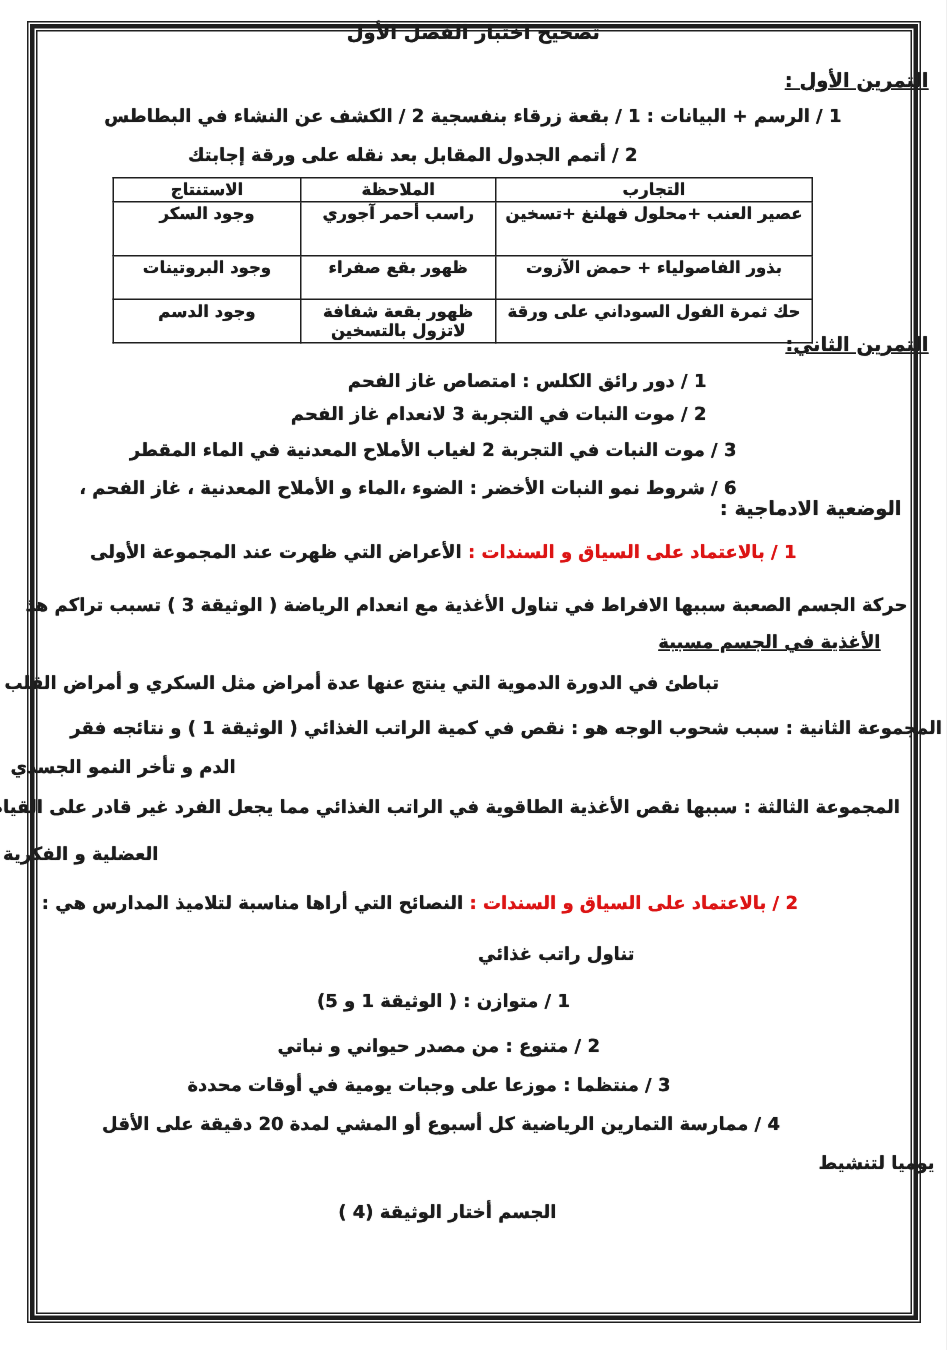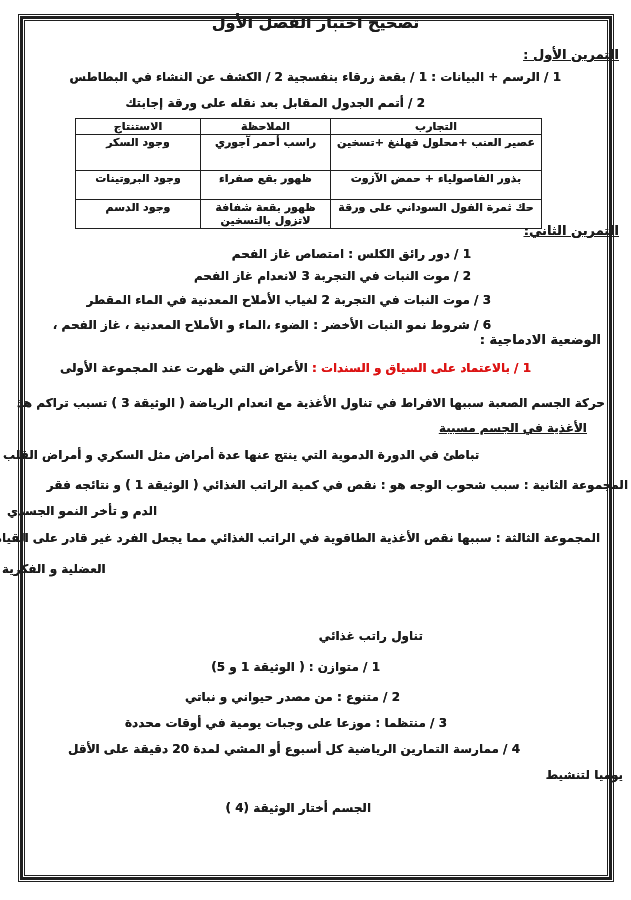--- a/index.html
+++ b/index.html
@@ -25,21 +25,21 @@
     position:absolute;
     white-space:nowrap;
     font-weight:bold;
     font-size:12px;
     line-height:15px;
     text-shadow:0 0 0.5px currentColor;
   }
   .center{left:50%;transform:translateX(-50%);}
   .underline{text-decoration:underline;}
   .red{color:var(--red);}
-  .title{font-size:16px;text-align:center;}
+  .title{font-size:13px;text-align:center;}
   .h{font-size:13px;}
   
   .frame{
     position:absolute;
     top:14px;left:18px;right:17px;bottom:18px;
     border:1px solid var(--border);
     pointer-events:none;
     z-index:5;
   }
   .frame .mid{
@@ -141,20 +141,24 @@
   <div class="txt z2" style="top:396px;right:26px;">حركة الجسم الصعبة  سببها الافراط في تناول الأغذية مع انعدام الرياضة ( الوثيقة 3 ) تسبب تراكم هذ</div>
   <div class="txt z2" style="top:421px;right:44px;text-decoration:underline;">الأغذية في الجسم مسببة</div>
   <div class="txt z2" style="top:448px;left:3px;">تباطئ في الدورة الدموية  التي ينتج عنها عدة أمراض مثل السكري و أمراض القلب</div>
 
   <div class="txt z2" style="top:478px;right:3px;">المجموعة الثانية : سبب شحوب الوجه هو :  نقص في كمية الراتب الغذائي ( الوثيقة 1 ) و نتائجه فقر</div>
   <div class="txt z2" style="top:504px;left:7px;">الدم و تأخر النمو الجسدي</div>
 
   <div class="txt z2" style="top:531px;right:31px;">المجموعة الثالثة : سببها نقص الأغذية الطاقوية في الراتب الغذائي مما يجعل الفرد غير قادر على القيام بالنشاطات</div>
   <div class="txt z2" style="top:562px;left:2px;">العضلية و الفكرية</div>
 
+  <div class="txt z2" style="top:595px;right:99px;">
+    <span class="red">2 / بالاعتماد على السياق و السندات : </span>
+    <span>النصائح التي أراها مناسبة لتلاميذ المدارس هي :</span>
+  </div>
 
   <div class="txt z2" style="top:629px;right:208px;">تناول راتب غذائي</div>
   <div class="txt z2" style="top:660px;right:251px;">1 / متوازن : ( الوثيقة 1 و 5)</div>
   <div class="txt z2" style="top:690px;right:231px;">2 / متنوع : من مصدر حيواني و نباتي</div>
   <div class="txt z2" style="top:716px;right:184px;">3 / منتظما :  موزعا على وجبات يومية في أوقات محددة</div>
   <div class="txt z2" style="top:742px;right:111px;">4 / ممارسة التمارين الرياضية كل أسبوع أو المشي لمدة 20 دقيقة على الأقل</div>
 
   <div class="txt z2" style="top:768px;right:8px;">يوميا لتنشيط</div>
   <div class="txt z2" style="top:801px;right:260px;">الجسم  أختار الوثيقة (4 )</div>
 

